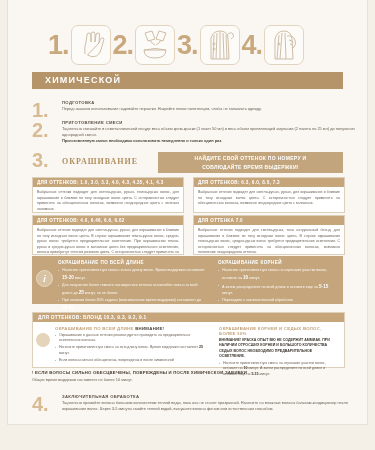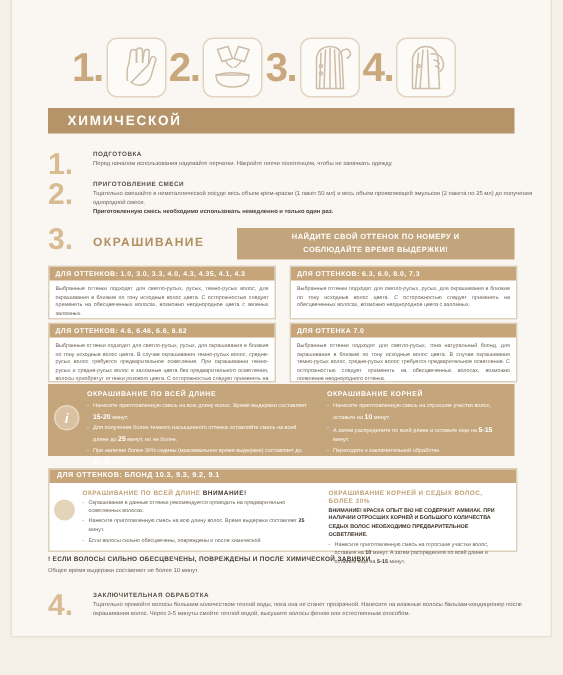--- a/index.html
+++ b/index.html
@@ -54,21 +54,21 @@
   }
   .step .b{
     position:absolute;left:30px;top:6px;width:300px;
     font-size:3.9px;line-height:1.5;color:#6b6156;
   }
   
   .step3row{position:absolute;left:24px;top:152px;width:311px;height:22px;}
   .step3row .n{position:absolute;left:0;top:-2px;font-size:20px;font-weight:bold;color:#d8bb93;line-height:1;}
   .step3row .lbl{
     position:absolute;left:30px;top:5px;font-size:8px;font-weight:bold;
-    letter-spacing:1px;color:#b08f60;
+    letter-spacing:1px;color:#b08f60;font-family:Liberation Serif, serif;
   }
   .banner{
     position:absolute;left:126px;top:0px;width:185px;height:21px;
     background:#c2a57c;display:flex;align-items:center;justify-content:center;
     flex-direction:column;
   }
   .banner div{
     color:#ffffff;font-size:5px;font-weight:bold;letter-spacing:.3px;line-height:1.7;
     text-align:center;
   }

